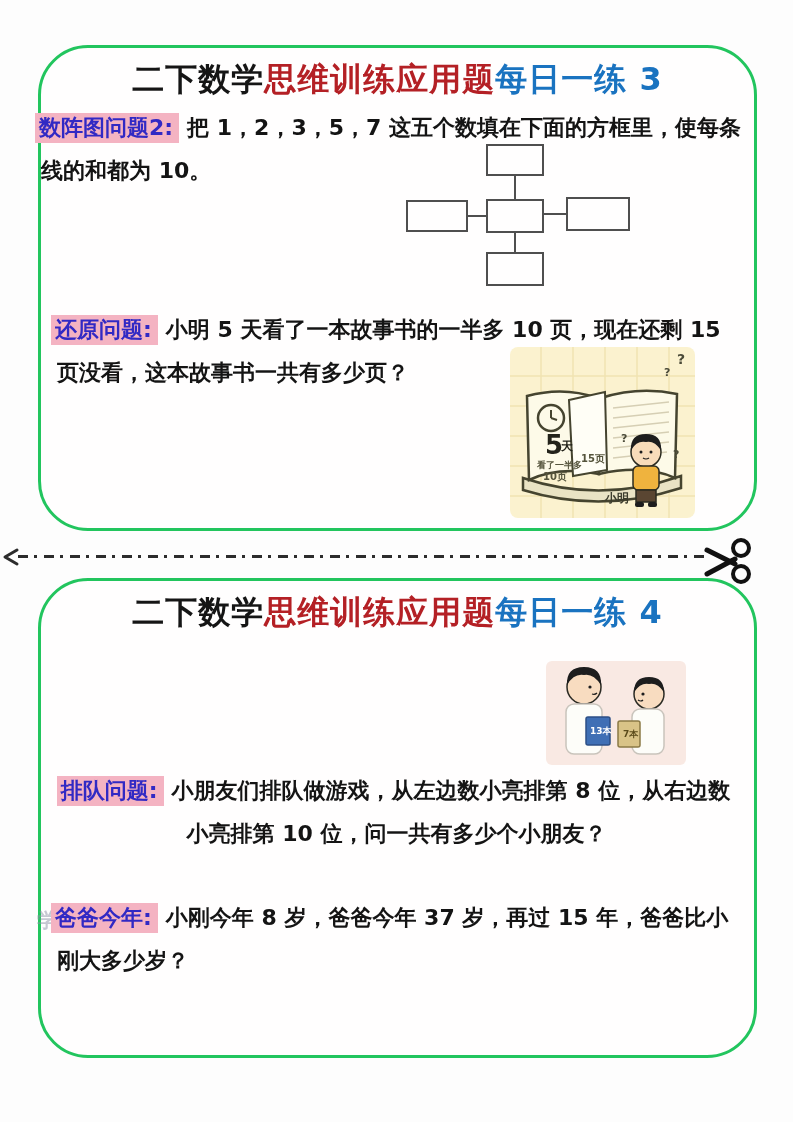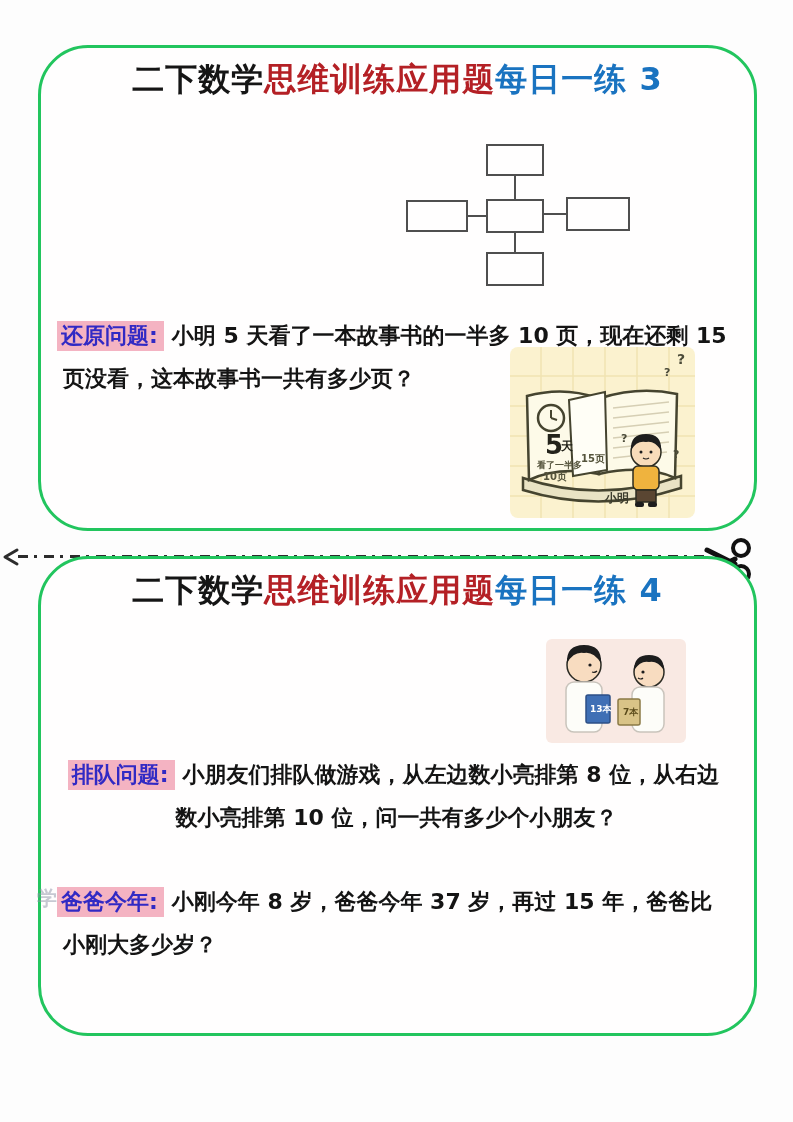--- a/index.html
+++ b/index.html
@@ -1,31 +1,31 @@
 <!DOCTYPE html>
 <html><head>
 <meta charset="utf-8">
 <style>
   html,body{margin:0;padding:0;background:#ffffff;}
   .page{position:relative;width:793px;height:1122px;background:#fdfdfd;overflow:hidden;
         font-family:"DejaVu Sans",sans-serif;color:#141414;}
   .card{position:absolute;left:38px;width:719px;border:3px solid #22c55e;border-radius:50px;
         background:#fffefe;box-sizing:border-box;}
   .card1{top:45px;height:486px;}
-  .card2{top:556px;height:480px;}
+  .card2{top:578px;height:480px;}
   .title{margin:8px 10px 0 10px;text-align:center;font-size:32px;font-weight:800;
          letter-spacing:1px;line-height:46px;white-space:nowrap;}
   .t-black{color:#151515;}
   .t-red{color:#b42025;}
   .t-blue{color:#1a73c0;}
   .prob{margin:4px 4px 0 0;padding:0 6px 0 0;font-size:22px;line-height:43px;font-weight:600;
         position:relative;z-index:2;}
   .plabel{background:#f4b3c2;color:#3129c4;font-weight:800;padding:2px 6px 3px 4px;
           margin-left:-6px;margin-right:8px;}
-  .p-abs{position:absolute;left:0;right:2px;margin:16px;padding-left:6px;}
+  .p-abs{position:absolute;left:0;right:2px;margin:10px;padding-left:6px;}
   
   .diagram{position:absolute;left:365px;top:96px;width:228px;height:150px;z-index:1;}
   .dbox{position:absolute;width:58px;height:32px;border:2px solid #4f4f4f;background:#fffefe;box-sizing:border-box;}
   .dbox.top{left:80px;top:0;}
   .dbox.left{left:0;top:56px;width:62px;}
   .dbox.center{left:80px;top:55px;height:34px;}
   .dbox.right{left:160px;top:53px;width:64px;height:34px;}
   .dbox.bottom{left:80px;top:108px;height:34px;}
   .dline{position:absolute;background:#4f4f4f;}
   .dl-v1{left:108px;top:32px;width:2px;height:23px;}
@@ -46,20 +46,23 @@
     color:#8f93a8;opacity:.5;letter-spacing:3px;z-index:1;}
 </style>
 </head>
 <body>
 
 <div class="page">
 
   <section class="card card1">
     <h1 class="title"><span class="t-black">二下数学</span><span class="t-red">思维训练应用题</span><span class="t-blue">每日一练 3</span></h1>
 
+    <p class="prob">
+      <span class="plabel">数阵图问题2:</span><span>把 1，2，3，5，7 这五个数填在下面的方框里，使每条线的和都为 10。</span>
+    </p>
 
     <div class="diagram">
       <div class="dbox top"></div>
       <div class="dbox left"></div>
       <div class="dbox center"></div>
       <div class="dbox right"></div>
       <div class="dbox bottom"></div>
       <div class="dline dl-v1"></div>
       <div class="dline dl-v2"></div>
       <div class="dline dl-h1"></div>

